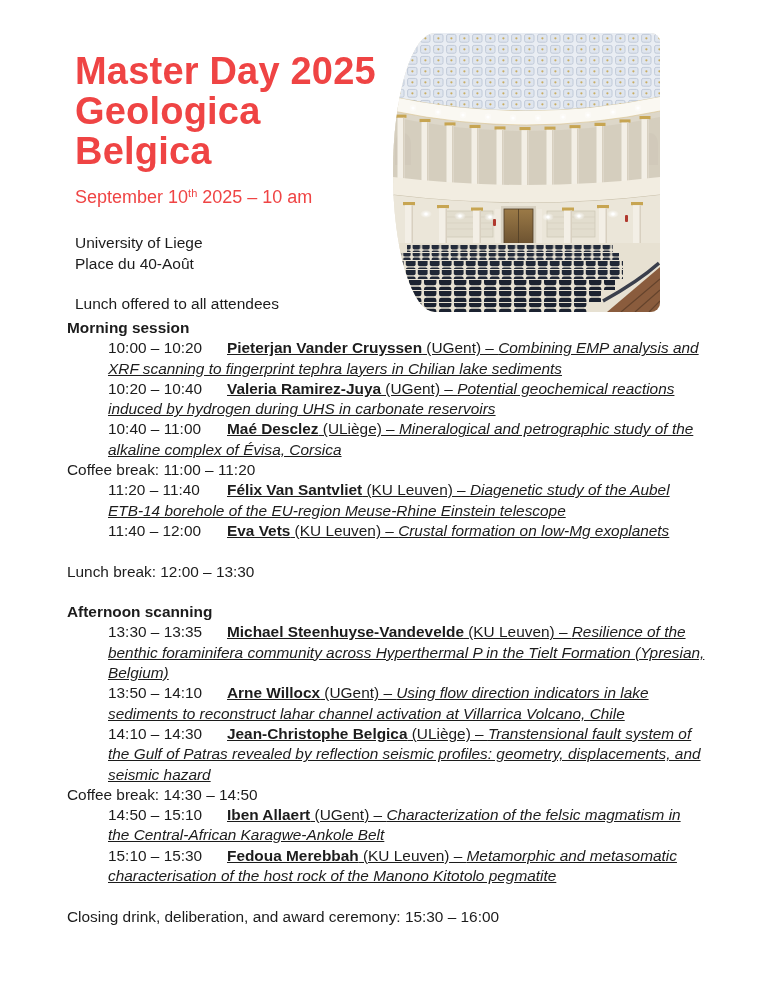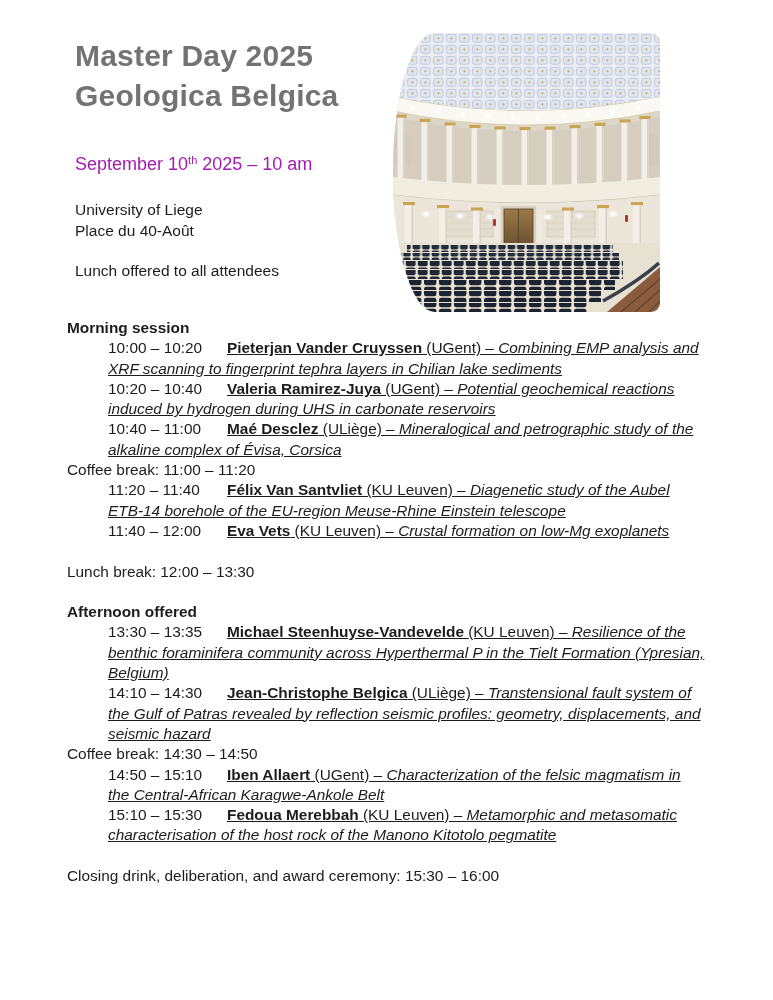--- a/index.html
+++ b/index.html
@@ -2,22 +2,22 @@
 <html><head>
 <meta charset="utf-8">
 <style>
   html,body{margin:0;padding:0;background:#ffffff;}
   body{width:773px;height:1000px;font-family:"Liberation Sans",sans-serif;color:#1c1c1c;
        -webkit-font-smoothing:antialiased;}
   .page{position:relative;width:773px;height:1000px;background:#ffffff;overflow:hidden;}
 
   
   .intro{position:absolute;left:75px;top:36px;width:310px;}
-  .doc-title{font-size:30px;font-weight:bold;line-height:40px;color:#737373;letter-spacing:.2px;}
-  .date-line{margin-top:38px;font-size:18px;color:#a21caf;}
+  .doc-title{font-size:38px;font-weight:bold;line-height:40px;color:#ef4444;letter-spacing:.2px;margin-top:15px;}
+  .date-line{margin-top:16px;font-size:18px;color:#ef4444;}
   .date-line .ord{font-size:11px;position:relative;top:-6px;}
   .venue{margin-top:24px;font-size:15.5px;line-height:21px;}
   .venue .it{font-style:italic;}
   .note-line{margin-top:21px;font-size:15.5px;}
 
   
   .photo{position:absolute;left:393px;top:33px;width:267px;height:279px;overflow:hidden;
          border-radius:42px 9px 9px 42px / 140px 9px 9px 140px;background:#efece4;}
   .photo svg{display:block;width:100%;height:100%;}
 
@@ -237,22 +237,23 @@
       <div class="session-header">Morning session</div>
       <p class="talk"><span class="talk-time">10:00 – 10:20</span><span class="talk-speaker">Pieterjan Vander Cruyssen</span><span> (UGent) – </span><span class="talk-title">Combining EMP analysis and XRF scanning to fingerprint tephra layers in Chilian lake sediments</span></p>
       <p class="talk"><span class="talk-time">10:20 – 10:40</span><span class="talk-speaker">Valeria Ramirez-Juya</span><span> (UGent) – </span><span class="talk-title">Potential geochemical reactions induced by hydrogen during UHS in carbonate reservoirs</span></p>
       <p class="talk"><span class="talk-time">10:40 – 11:00</span><span class="talk-speaker">Maé Desclez</span><span> (ULiège) – </span><span class="talk-title">Mineralogical and petrographic study of the alkaline complex of Évisa, Corsica</span></p>
       <div class="break-line">Coffee break: 11:00 – 11:20</div>
       <p class="talk"><span class="talk-time">11:20 – 11:40</span><span class="talk-speaker">Félix Van Santvliet</span><span> (KU Leuven) – </span><span class="talk-title">Diagenetic study of the Aubel ETB-14 borehole of the EU-region Meuse-Rhine Einstein telescope</span></p>
       <p class="talk"><span class="talk-time">11:40 – 12:00</span><span class="talk-speaker">Eva Vets</span><span> (KU Leuven) – </span><span class="talk-title">Crustal formation on low-Mg exoplanets</span></p>
       <div class="gap-line"></div>
       <div class="break-line">Lunch break: 12:00 – 13:30</div>
       <div class="gap-line"></div>
-      <div class="session-header">Afternoon offered</div>
+      <div class="session-header">Afternoon scanning</div>
       <p class="talk"><span class="talk-time">13:30 – 13:35</span><span class="talk-speaker">Michael Steenhuyse-Vandevelde</span><span> (KU Leuven) – </span><span class="talk-title">Resilience of the benthic foraminifera community across Hyperthermal P in the Tielt Formation (Ypresian, Belgium)</span></p>
+      <p class="talk"><span class="talk-time">13:50 – 14:10</span><span class="talk-speaker">Arne Willocx</span><span> (UGent) – </span><span class="talk-title">Using flow direction indicators in lake sediments to reconstruct lahar channel activation at Villarrica Volcano, Chile</span></p>
       <p class="talk"><span class="talk-time">14:10 – 14:30</span><span class="talk-speaker">Jean-Christophe Belgica</span><span> (ULiège) – </span><span class="talk-title">Transtensional fault system of the Gulf of Patras revealed by reflection seismic profiles: geometry, displacements, and seismic hazard</span></p>
       <div class="break-line">Coffee break: 14:30 – 14:50</div>
       <p class="talk"><span class="talk-time">14:50 – 15:10</span><span class="talk-speaker">Iben Allaert</span><span> (UGent) – </span><span class="talk-title">Characterization of the felsic magmatism in the Central-African Karagwe-Ankole Belt</span></p>
       <p class="talk"><span class="talk-time">15:10 – 15:30</span><span class="talk-speaker">Fedoua Merebbah</span><span> (KU Leuven) – </span><span class="talk-title">Metamorphic and metasomatic characterisation of the host rock of the Manono Kitotolo pegmatite</span></p>
       <div class="gap-line"></div>
       <div class="break-line">Closing drink, deliberation, and award ceremony: 15:30 – 16:00</div>
     </div>
 
 </div>
 

